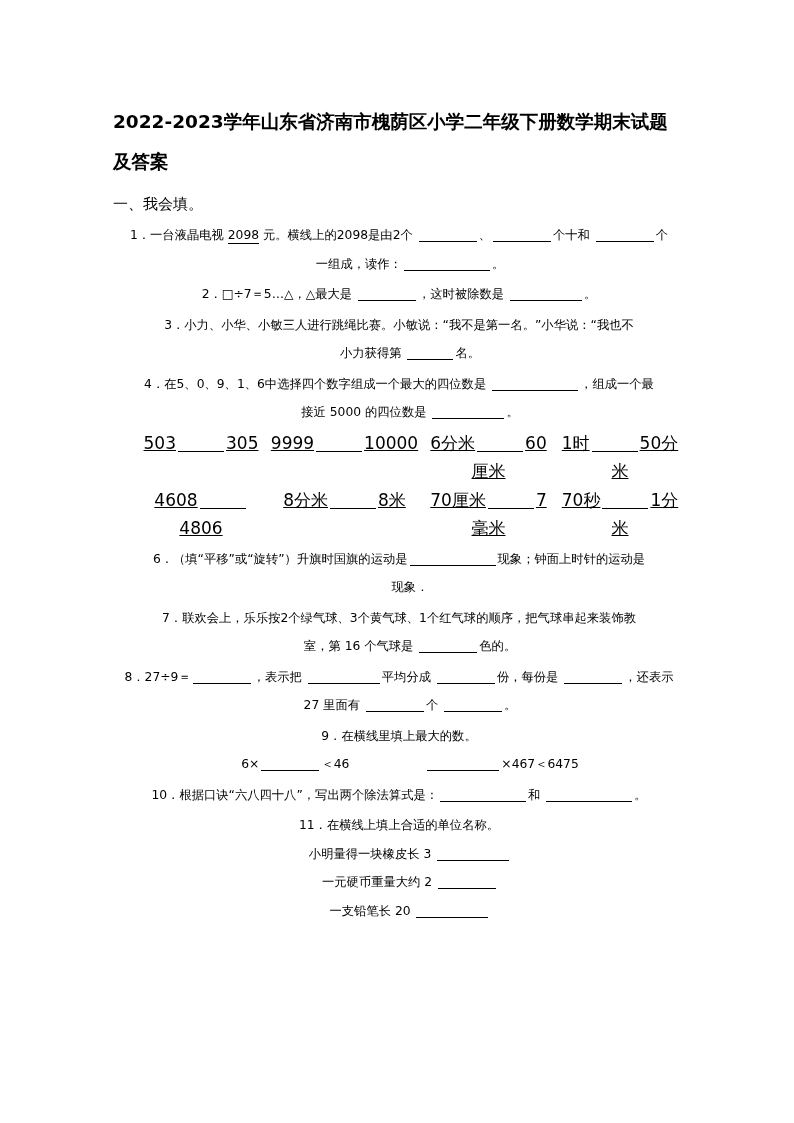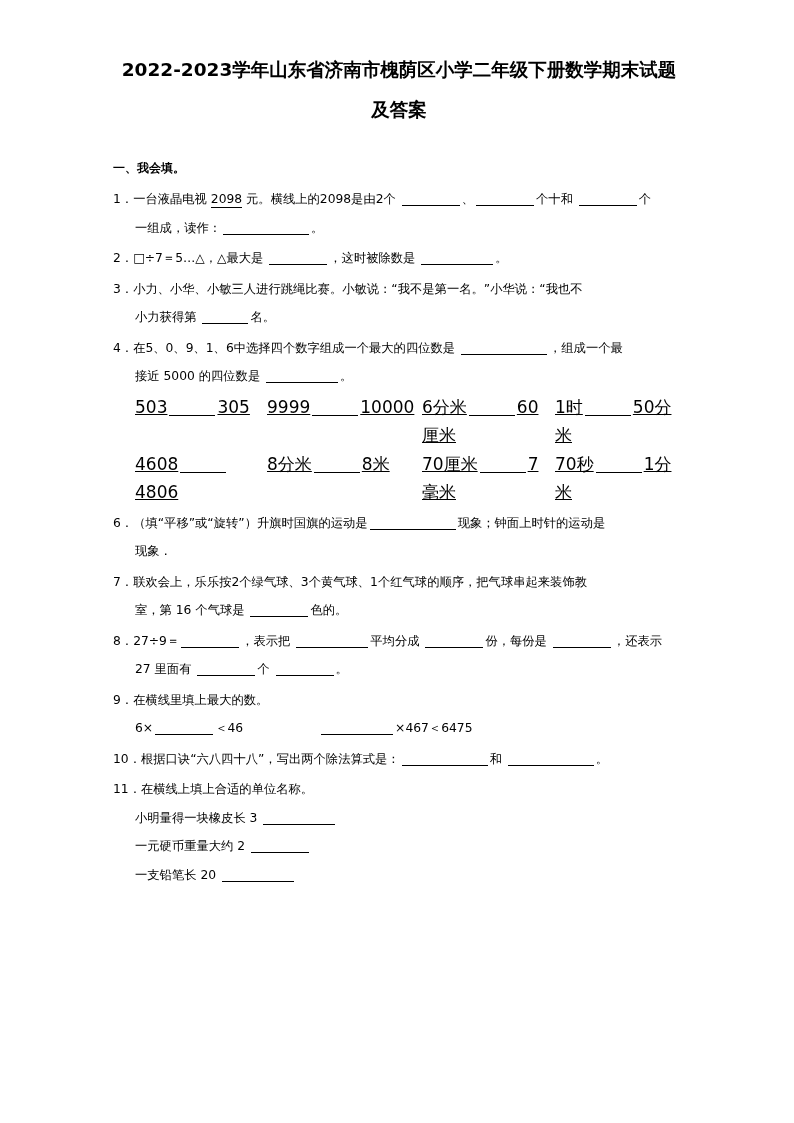--- a/index.html
+++ b/index.html
@@ -25,39 +25,39 @@
     top: 0;
     width: 572px;
   }
 
   
   .doc-title {
     font-size: 18.5px;
     font-weight: bold;
     line-height: 40px;
     margin: 0;
-    padding-top: 50px;
+    padding-top: 102px;
     letter-spacing: 0px;
-    text-align: center;
+    text-align: left;
   }
 
   
   .section-head {
-    font-size: 12px;
+    font-size: 15px;
     line-height: 29px;
-    margin-top: 24px;
-    font-weight: bold;
+    margin-top: 8px;
   }
 
   
   .q {
     font-size: 12.3px;
     line-height: 28.5px;
     margin-top: 2px;
     position: relative;
+    text-align: center;
   }
   .q-body {
     text-indent: 0;
   }
   
   .q-hang {
     padding-left: 22px;
     text-indent: -22px;
   }
   .q-sub {

